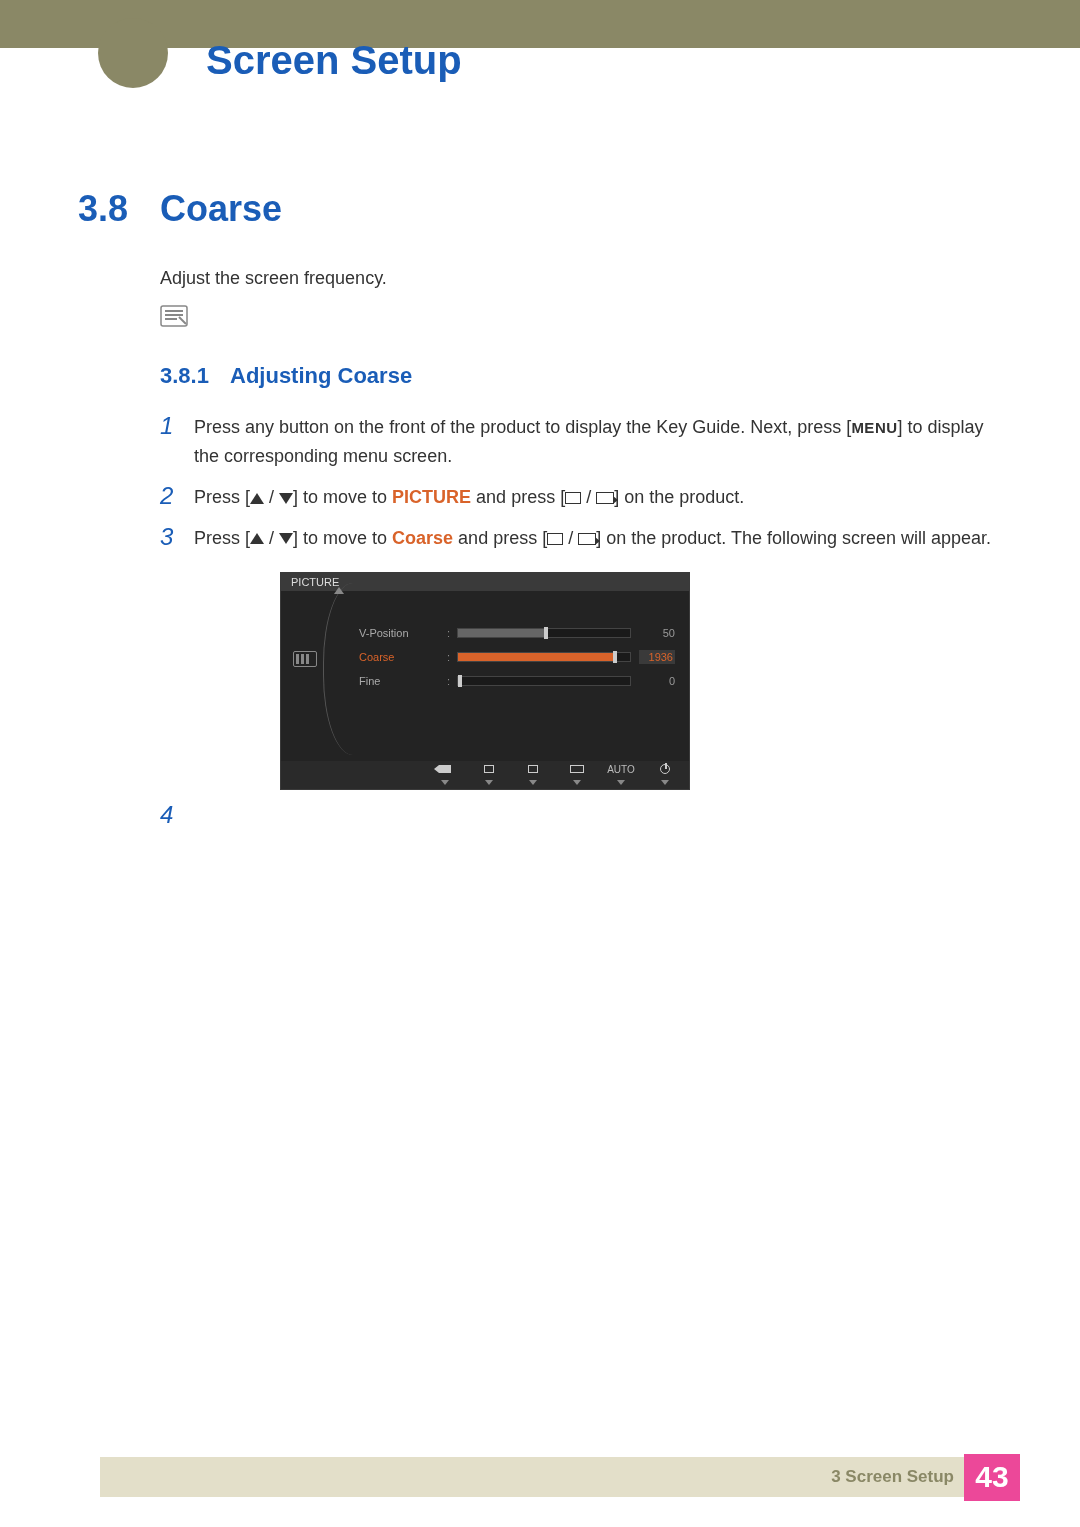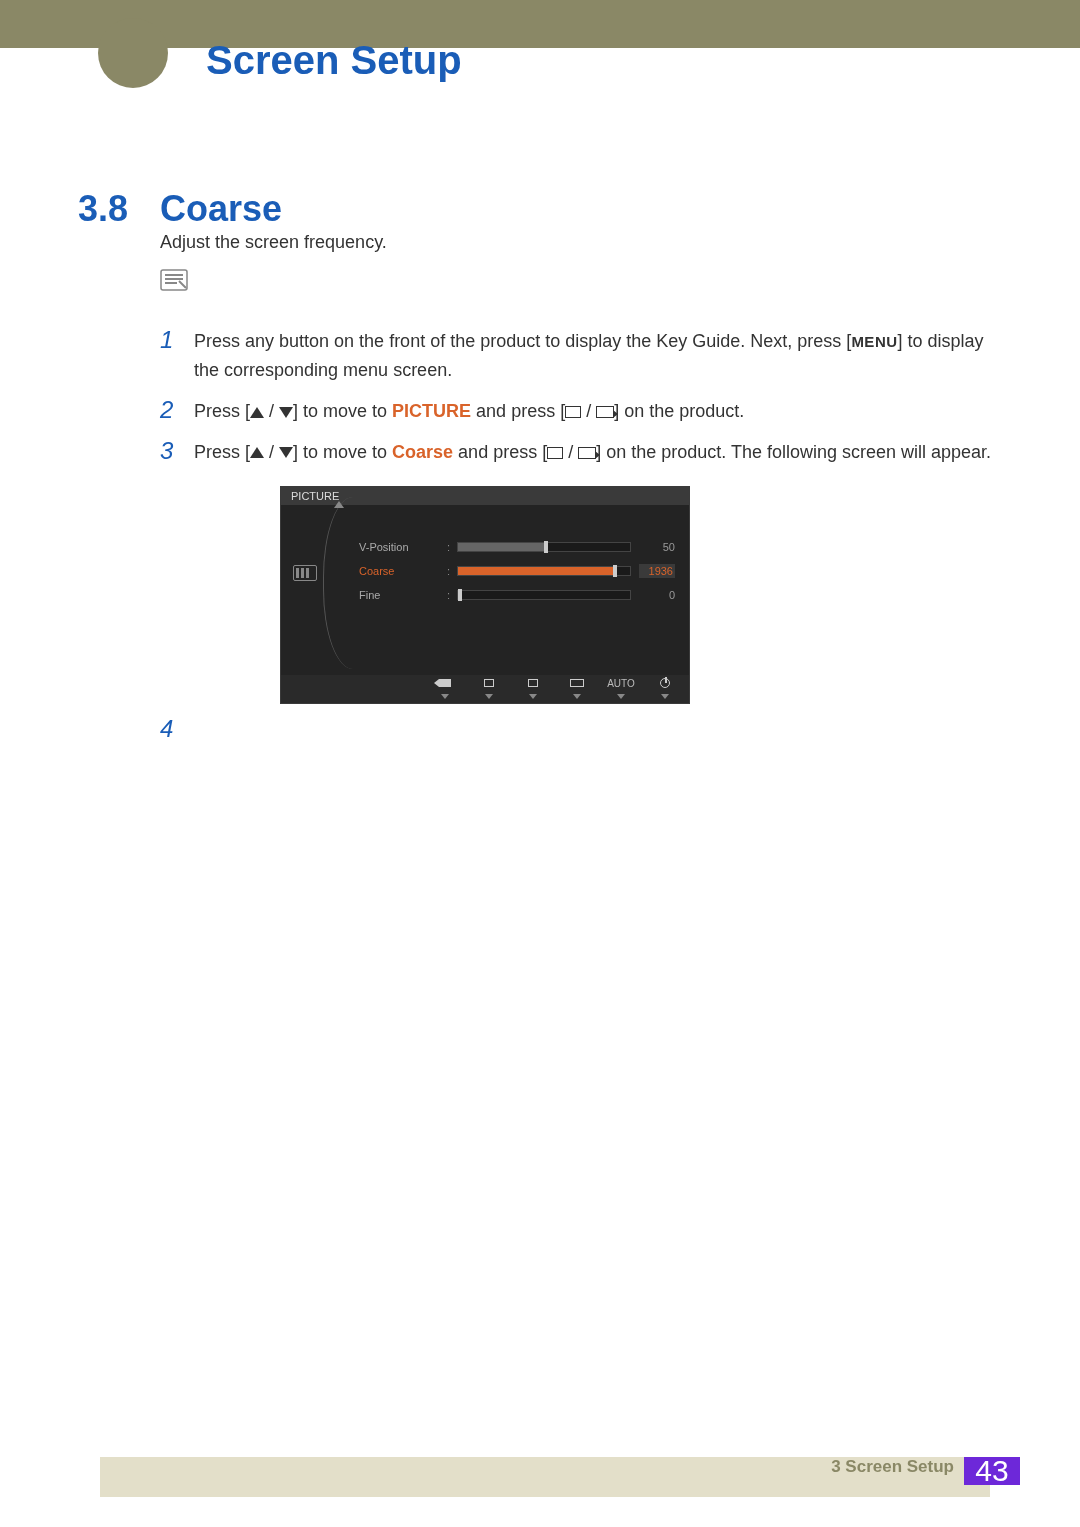--- a/index.html
+++ b/index.html
@@ -33,21 +33,21 @@
     font-weight: bold;
     color: #1a5db7;
     margin-left: 6px;
   }
   .content {
     position: absolute;
     top: 188px;
     left: 78px;
     right: 78px;
   }
-  .section-row { display: flex; align-items: flex-end; }
+  .section-row { display: flex; align-items: flex-end; margin-bottom: 36px; }
   .section-num {
     font-size: 36px;
     color: #1a5db7;
     font-weight: bold;
     width: 82px;
     flex-shrink: 0;
   }
   .section-title {
     font-size: 36px;
     color: #1a5db7;
@@ -172,36 +172,36 @@
 
   
   .footer-bar {
     position: absolute;
     left: 100px;
     bottom: 30px;
     right: 90px;
     height: 40px;
     background: #e3dfc9;
     display: flex;
-    align-items: flex-start;
+    align-items: center;
     justify-content: flex-end;
   }
   .footer-label {
     font-size: 17px;
     color: #8a8866;
     font-weight: bold;
     margin-right: 10px;
   }
   .footer-page {
-    background: #6d28d9;
+    background: #ec4899;
     color: #fff;
     font-size: 30px;
-    font-weight: normal;
+    font-weight: bold;
     width: 56px;
-    height: 28px;
+    height: 47px;
     display:flex;
     align-items:center;
     justify-content:center;
     margin-right: -30px;
   }
 </style>
 </head>
 <body>
 
 <div class="top-bar"></div>
@@ -220,20 +220,24 @@
   <div class="note-row">
     <svg width="28" height="22">
       <rect x="1" y="1" width="26" height="20" rx="2" fill="none" stroke="#888" stroke-width="1.5"></rect>
       <rect x="5" y="5" width="18" height="2" fill="#888"></rect>
       <rect x="5" y="9" width="18" height="2" fill="#888"></rect>
       <rect x="5" y="13" width="12" height="2" fill="#888"></rect>
       <path d="M19 12 L26 19" stroke="#888" stroke-width="2"></path>
     </svg>
   </div>
 
+  <div class="subsection-row">
+    <div class="subsection-num">3.8.1</div>
+    <div class="subsection-title">Adjusting Coarse</div>
+  </div>
 
   <div class="step-row">
     <div class="step-num">1</div>
     <div class="step-text">
       <span>Press any button on the front of the product to display the Key Guide. Next, press [</span><span class="menu-label">MENU</span><span>] to display the corresponding menu screen.</span>
     </div>
   </div>
 
   <div class="step-row">
     <div class="step-num">2</div>

